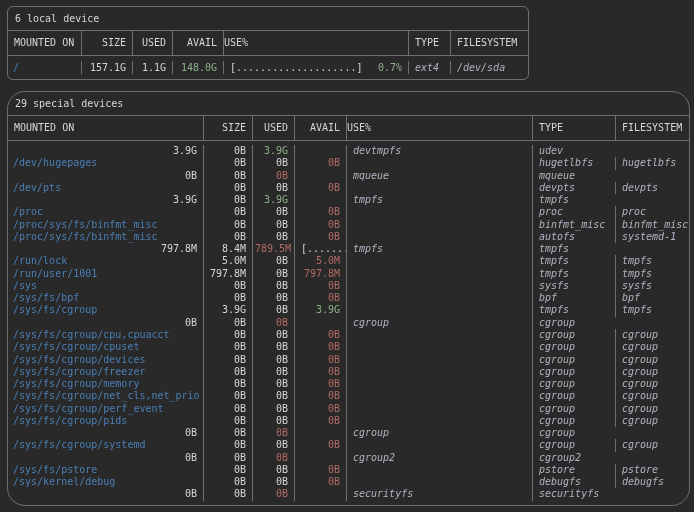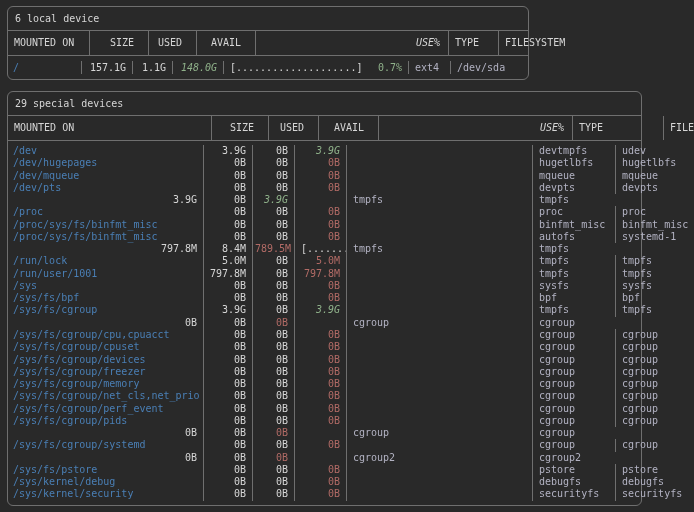--- a/index.html
+++ b/index.html
@@ -30,39 +30,38 @@
     display: grid;
     grid-template-columns: var(--cols);
   }
   .t-row > div {
     overflow: hidden;
     white-space: nowrap;
   }
   .t-row > div + div { border-left: 1px solid var(--border, #6f6f6f); }
   .t-head {
     border-bottom: 1px solid var(--border, #6f6f6f);
-    gap: 8px;
   }
   .t-head > div {
     height: 24px;
     line-height: 23px;
     color: var(--text, #d6d6d6);
   }
   .t-body { padding: 4px 0; }
   .t1 .t-body { padding: 5px 0; }
   .t-data > div { height: 12.28px; line-height: 12.28px; }
   .t1 .t-data > div { height: 13px; line-height: 13px; }
   .al { text-align: left; padding-left: 6px; padding-right: 2px; }
   .ar { text-align: right; padding-right: 6px; padding-left: 2px; }
-  .ac { text-align: right; font-style: italic; }
+  .ac { text-align: left; }
   .mount { color: var(--path, #4a7fb5); padding-left: 5px; padding-right: 2px; }
   .num { color: var(--text, #d6d6d6); }
-  .green { color: var(--green, #8fb18a); font-style: italic; }
+  .green { color: var(--green, #8fb18a); }
   .red { color: var(--red, #b26b66); }
-  .muted { color: var(--muted, #b2b2c2); }
+  .muted { color: var(--muted, #b2b2c2); font-style: italic; }
   .usecell {
     display: flex;
     justify-content: space-between;
     padding: 0 6px;
   }
   .usecell .bar { color: var(--text, #d6d6d6); }
   .usecell .pct { color: var(--green, #8fb18a); }
 </style>
 </head>
 <body>
@@ -87,52 +86,50 @@
         <div class="usecell">
           <span class="bar">[....................]</span>
           <span class="pct">0.7%</span>
         </div>
         <div class="al muted">ext4</div>
         <div class="al muted">/dev/sda</div>
       </div>
     </div>
 </div>
 
-<div class="duf t2" style="width:635px; --cols: 195px 49px 42px 52px 186px 83px 74px;">
+<div class="duf t2" style="width:683px;border-radius:18px; --cols: 195px 49px 42px 52px 186px 83px 74px;">
   <div class="t-title">29 special devices</div>
   <div class="t-row t-head">
     <div class="al">MOUNTED ON</div>
     <div class="ar">SIZE</div>
     <div class="ar">USED</div>
     <div class="ar">AVAIL</div>
     <div class="ac">USE%</div>
     <div class="al">TYPE</div>
     <div class="al">FILESYSTEM</div>
   </div>
   <div class="t-body">
       <div class="t-row t-data">
-        <div class="mount">/dev</div>
         <div class="ar num">3.9G</div>
         <div class="ar num">0B</div>
         <div class="ar green">3.9G</div>
         <div class="usecell"></div>
         <div class="al muted">devtmpfs</div>
         <div class="al muted">udev</div>
       </div>
       <div class="t-row t-data">
         <div class="mount">/dev/hugepages</div>
         <div class="ar num">0B</div>
         <div class="ar num">0B</div>
         <div class="ar red">0B</div>
         <div class="usecell"></div>
         <div class="al muted">hugetlbfs</div>
         <div class="al muted">hugetlbfs</div>
       </div>
       <div class="t-row t-data">
-        <div class="mount">/dev/mqueue</div>
         <div class="ar num">0B</div>
         <div class="ar num">0B</div>
         <div class="ar red">0B</div>
         <div class="usecell"></div>
         <div class="al muted">mqueue</div>
         <div class="al muted">mqueue</div>
       </div>
       <div class="t-row t-data">
         <div class="mount">/dev/pts</div>
         <div class="ar num">0B</div>
@@ -350,21 +347,20 @@
       <div class="t-row t-data">
         <div class="mount">/sys/kernel/debug</div>
         <div class="ar num">0B</div>
         <div class="ar num">0B</div>
         <div class="ar red">0B</div>
         <div class="usecell"></div>
         <div class="al muted">debugfs</div>
         <div class="al muted">debugfs</div>
       </div>
       <div class="t-row t-data">
-        <div class="mount">/sys/kernel/security</div>
         <div class="ar num">0B</div>
         <div class="ar num">0B</div>
         <div class="ar red">0B</div>
         <div class="usecell"></div>
         <div class="al muted">securityfs</div>
         <div class="al muted">securityfs</div>
       </div>
     </div>
 </div>
 

